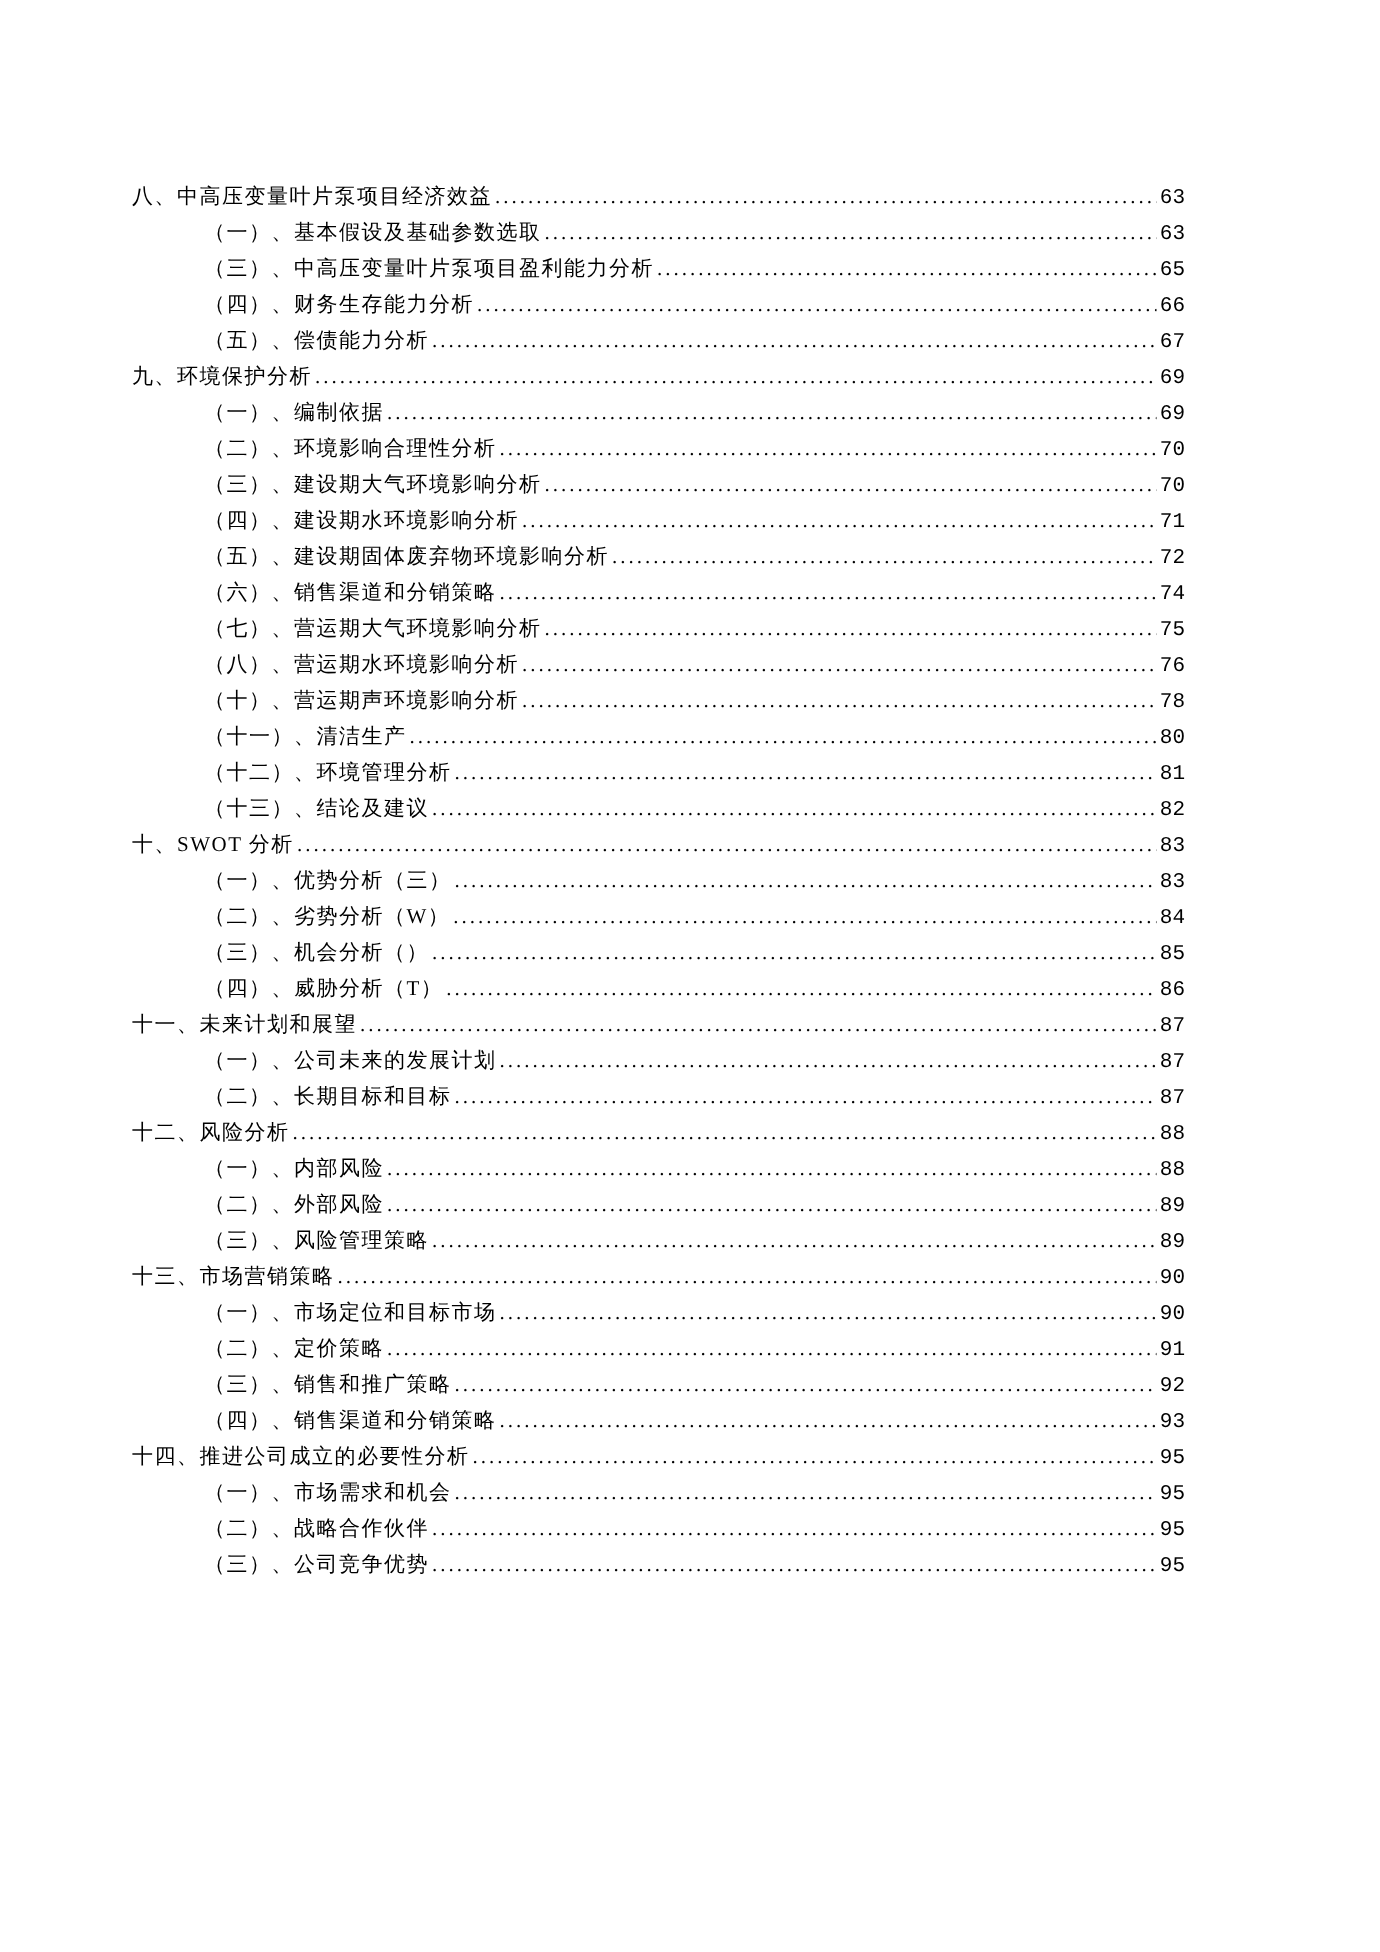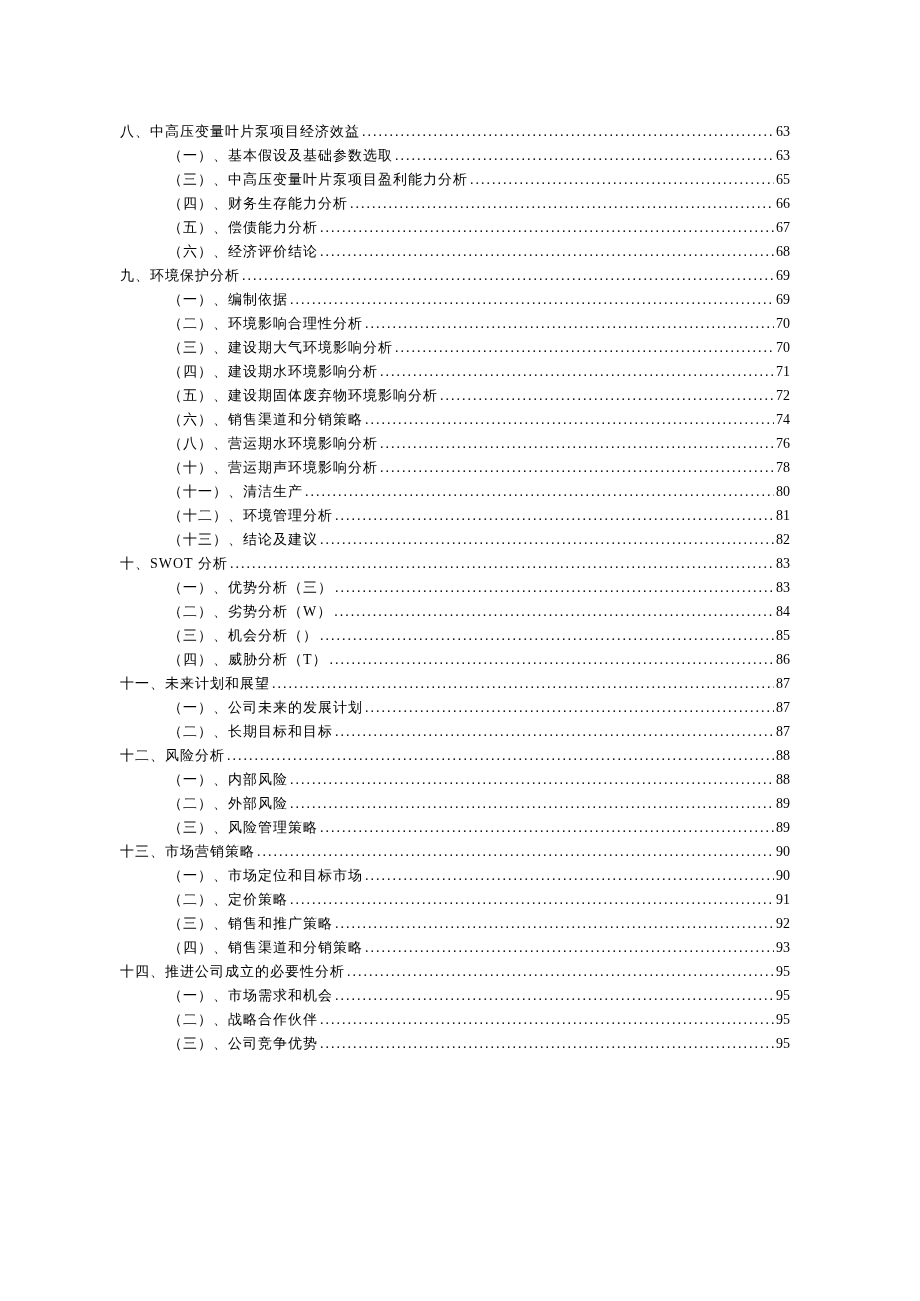--- a/index.html
+++ b/index.html
@@ -5,21 +5,21 @@
   body {
     margin: 0;
     padding: 0;
     background: #fff;
     font-family: "SimSun", serif;
     font-size: 14px;
     color: #000;
     width: 920px;
   }
   .page {
-    padding: 120px 130px 60px 120px;
+    padding: 120px 130px 60px 88px;
   }
   .toc-entry {
     display: flex;
     align-items: baseline;
     line-height: 24px;
     letter-spacing: 1px;
   }
   .toc-entry.level1 {
     padding-left: 0;
   }
@@ -39,21 +39,21 @@
     margin: 0 2px;
     font-family: "SimSun", serif;
   }
   .toc-dots::after {
     content: "..................................................................................................................................................................";
   }
   .toc-page {
     flex: 0 0 auto;
     white-space: nowrap;
     letter-spacing: 0;
-    font-family: Liberation Serif, serif;
+    font-family: Liberation Mono, monospace;
   }
 </style>
 </head>
 <body>
 
 <div class="page">
   <div id="toc-container">
       <div class="toc-entry level1">
         <span class="toc-label">八、中高压变量叶片泵项目经济效益</span>
         <span class="toc-dots"></span>
@@ -72,25 +72,20 @@
       <div class="toc-entry level2">
         <span class="toc-label">（四）、财务生存能力分析</span>
         <span class="toc-dots"></span>
         <span class="toc-page">66</span>
       </div>
       <div class="toc-entry level2">
         <span class="toc-label">（五）、偿债能力分析</span>
         <span class="toc-dots"></span>
         <span class="toc-page">67</span>
       </div>
-      <div class="toc-entry level2">
-        <span class="toc-label">（六）、经济评价结论</span>
-        <span class="toc-dots"></span>
-        <span class="toc-page">68</span>
-      </div>
       <div class="toc-entry level1">
         <span class="toc-label">九、环境保护分析</span>
         <span class="toc-dots"></span>
         <span class="toc-page">69</span>
       </div>
       <div class="toc-entry level2">
         <span class="toc-label">（一）、编制依据</span>
         <span class="toc-dots"></span>
         <span class="toc-page">69</span>
       </div>
@@ -111,20 +106,25 @@
       </div>
       <div class="toc-entry level2">
         <span class="toc-label">（五）、建设期固体废弃物环境影响分析</span>
         <span class="toc-dots"></span>
         <span class="toc-page">72</span>
       </div>
       <div class="toc-entry level2">
         <span class="toc-label">（六）、销售渠道和分销策略</span>
         <span class="toc-dots"></span>
         <span class="toc-page">74</span>
+      </div>
+      <div class="toc-entry level2">
+        <span class="toc-label">（七）、营运期大气环境影响分析</span>
+        <span class="toc-dots"></span>
+        <span class="toc-page">75</span>
       </div>
       <div class="toc-entry level2">
         <span class="toc-label">（八）、营运期水环境影响分析</span>
         <span class="toc-dots"></span>
         <span class="toc-page">76</span>
       </div>
       <div class="toc-entry level2">
         <span class="toc-label">（十）、营运期声环境影响分析</span>
         <span class="toc-dots"></span>
         <span class="toc-page">78</span>

